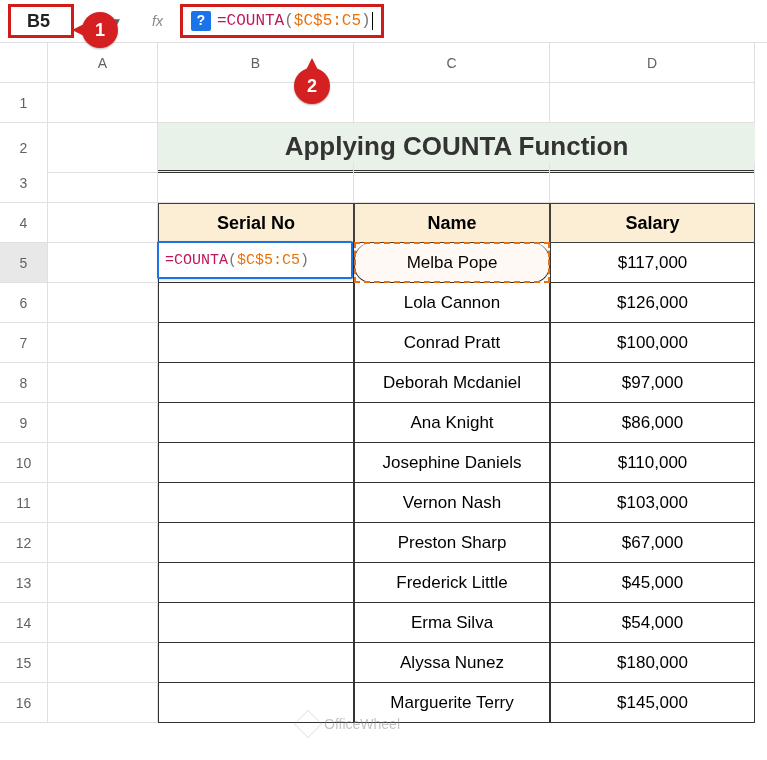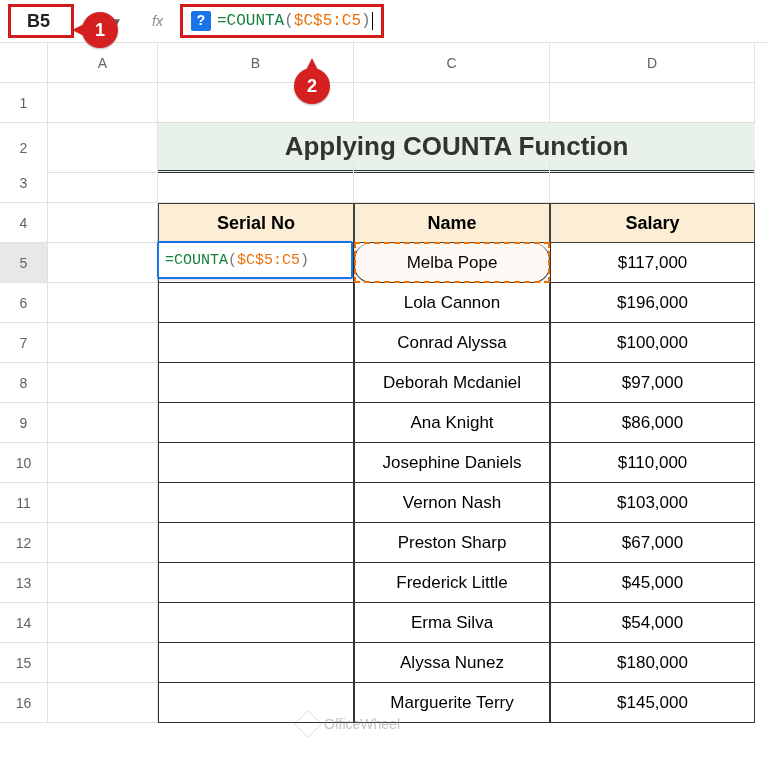--- a/index.html
+++ b/index.html
@@ -5,21 +5,21 @@
   * { box-sizing: border-box; margin: 0; padding: 0; }
   body { font-family: Arial, sans-serif; background: #fff; width: 767px; height: 760px; position: relative; overflow: hidden; }
 
   
   .topbar { display: flex; align-items: center; height: 42px; padding: 4px 8px; gap: 8px; }
   .namebox { width: 66px; height: 34px; border: 3px solid #d11a1a; font-size: 18px; font-weight: bold; display: flex; align-items: center; justify-content: flex-start; padding-left: 16px; color: #222; }
   .dropdown-icon { color: #5f6368; font-size: 10px; margin-left: 20px; width: 30px; display: flex; justify-content: center; }
   .fx-icon { font-style: italic; color: #888; font-size: 14px; margin-left: 12px; width: 20px; }
   .formula-box { border: 3px solid #d11a1a; height: 34px; display: flex; align-items: center; padding: 0 8px; font-size: 16px; font-family: 'Courier New', monospace; gap: 0; }
   .help-chip { background: #1a73e8; color: #fff; font-weight: bold; width: 20px; height: 20px; display: inline-flex; align-items: center; justify-content: center; border-radius: 2px; margin-right: 6px; font-size: 14px; }
-  .formula-text { color: #15803d; }
+  .formula-text { color: #be185d; }
   .formula-paren { color: #777; }
   .formula-range { color: #e8710a; }
   .cursor { display: inline-block; width: 1px; height: 18px; background: #000; margin-left: 1px; }
 
   
   .badge { position: absolute; width: 36px; height: 36px; border-radius: 50%; background: #d42020; color: #fff; font-weight: bold; font-size: 18px; display: flex; align-items: center; justify-content: center; z-index: 5; box-shadow: 0 1px 2px rgba(0,0,0,0.3);}
   .badge::before { content: ""; position: absolute; width: 0; height: 0; }
   .badge1 { top: 12px; left: 82px; }
   .badge1::before { left: -10px; top: 12px; border-top: 6px solid transparent; border-bottom: 6px solid transparent; border-right: 12px solid #d42020; }
   .badge2 { top: 68px; left: 294px; }
@@ -111,26 +111,26 @@
   <div class="td" style="position:relative;border-radius:17px;">
     <div class="ref-cell-dash" style="top:-1px; left:-1px; right:-1px; bottom:-1px;"></div>
     <span>Melba Pope</span>
   </div>
   <div class="td">$117,000</div>
 
   <div class="rcell">6</div>
   <div class="cell"></div>
   <div class="td first-col"></div>
   <div class="td">Lola Cannon</div>
-  <div class="td">$196,000</div>
+  <div class="td">$126,000</div>
 
   <div class="rcell">7</div>
   <div class="cell"></div>
   <div class="td first-col"></div>
-  <div class="td">Conrad Alyssa</div>
+  <div class="td">Conrad Pratt</div>
   <div class="td">$100,000</div>
 
   <div class="rcell">8</div>
   <div class="cell"></div>
   <div class="td first-col"></div>
   <div class="td">Deborah Mcdaniel</div>
   <div class="td">$97,000</div>
 
   <div class="rcell">9</div>
   <div class="cell"></div>

